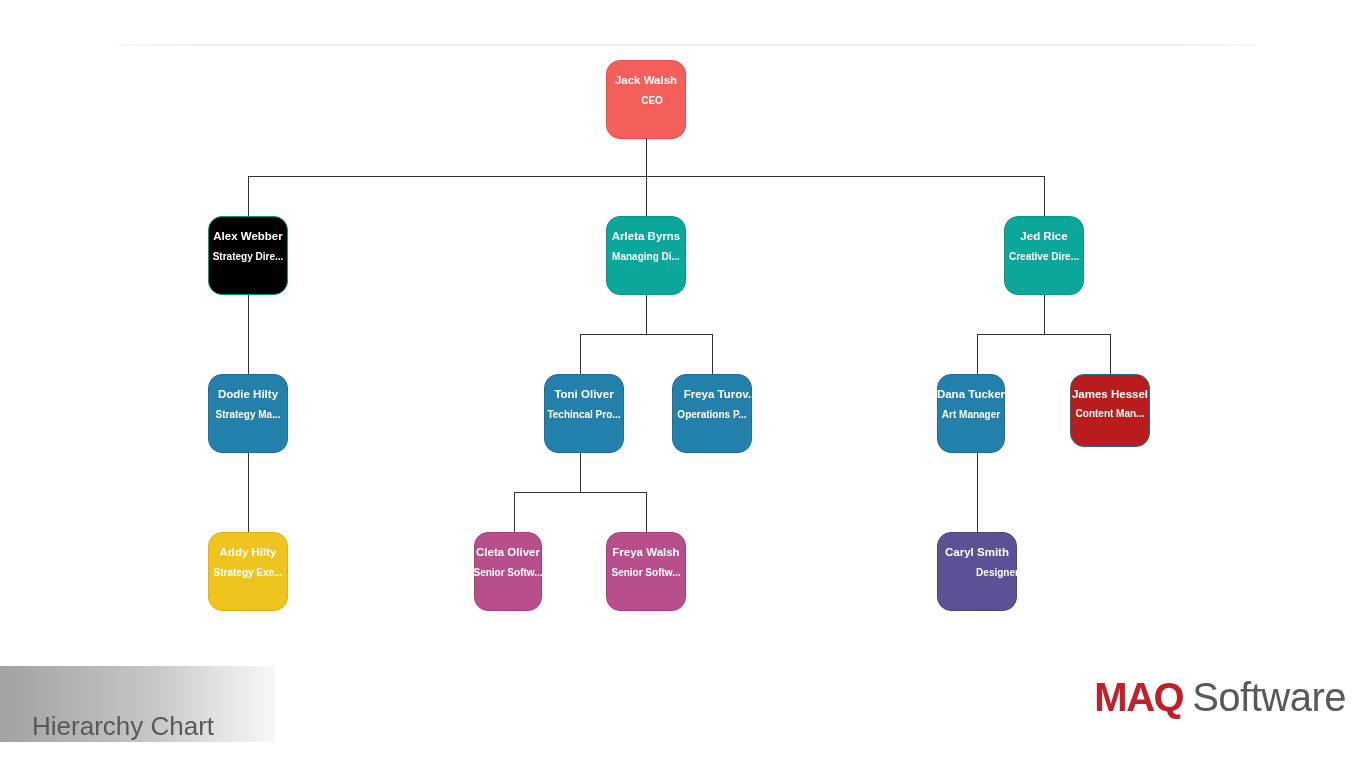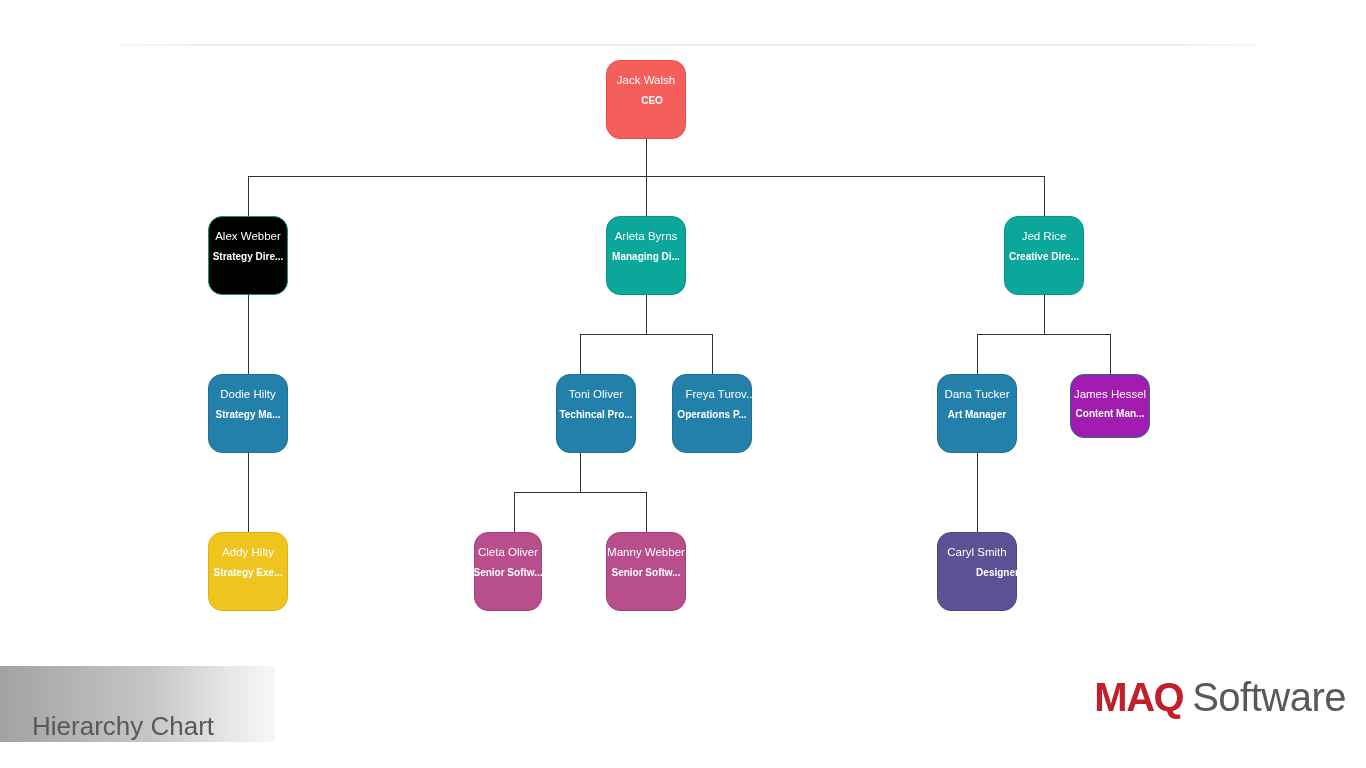--- a/index.html
+++ b/index.html
@@ -30,21 +30,21 @@
     display: flex;
     flex-direction: column;
     align-items: center;
     padding: 13px 5px 0 5px;
     row-gap: 9px;
     cursor: pointer;
   }
   .node .node-name {
     color: #ffffff;
     font-size: 11.5px;
-    font-weight: 400;
+    font-weight: 700;
     white-space: nowrap;
     text-align: center;
   }
   .node .node-role {
     color: #ffffff;
     font-size: 10px;
     font-weight: 700;
     white-space: nowrap;
     text-align: center;
   }
@@ -124,46 +124,46 @@
         <span class="node-role" style="color: rgb(255, 255, 255);">Managing Di...</span>
       </div>
       <div class="node" style="left: 1004px; top: 216px; width: 80px; height: 79px; background: rgb(12, 167, 155); border: 1px solid rgb(10, 148, 136);">
         <span class="node-name" style="color: rgb(255, 255, 255);">Jed Rice</span>
         <span class="node-role" style="color: rgb(255, 255, 255);">Creative Dire...</span>
       </div>
       <div class="node" style="left: 208px; top: 374px; width: 80px; height: 79px; background: rgb(35, 128, 171); border: 1px solid rgb(30, 111, 149);">
         <span class="node-name" style="color: rgb(255, 255, 255);">Dodie Hilty</span>
         <span class="node-role" style="color: rgb(255, 255, 255);">Strategy Ma...</span>
       </div>
-      <div class="node" style="left: 556px; top: 374px; width: 80px; height: 79px; background: rgb(35, 128, 171); border: 1px solid rgb(30, 111, 149);">
+      <div class="node" style="left: 544px; top: 374px; width: 80px; height: 79px; background: rgb(35, 128, 171); border: 1px solid rgb(30, 111, 149);">
         <span class="node-name" style="color: rgb(255, 255, 255);">Toni Oliver</span>
         <span class="node-role" style="color: rgb(255, 255, 255);">Techincal Pro...</span>
       </div>
       <div class="node" style="left: 672px; top: 374px; width: 80px; height: 79px; background: rgb(35, 128, 171); border: 1px solid rgb(30, 111, 149);">
         <span class="node-name" style="color: rgb(255, 255, 255); margin-left: 17px;">Freya Turov...</span>
         <span class="node-role" style="color: rgb(255, 255, 255);">Operations P...</span>
       </div>
-      <div class="node" style="left: 937px; top: 374px; width: 80px; height: 79px; background: rgb(35, 128, 171); border: 1px solid rgb(30, 111, 149);">
+      <div class="node" style="left: 937px; top: 374px; width: 68px; height: 79px; background: rgb(35, 128, 171); border: 1px solid rgb(30, 111, 149);">
         <span class="node-name" style="color: rgb(255, 255, 255);">Dana Tucker</span>
         <span class="node-role" style="color: rgb(255, 255, 255);">Art Manager</span>
       </div>
-      <div class="node" style="left: 1070px; top: 374px; width: 80px; height: 64px; background: #a21caf; border: 1px solid rgb(30, 111, 149); gap: 8px;">
+      <div class="node" style="left: 1070px; top: 374px; width: 80px; height: 73px; background: #b91c1c; border: 1px solid rgb(30, 111, 149); gap: 8px;">
         <span class="node-name" style="color: rgb(255, 255, 255);">James Hessel</span>
         <span class="node-role" style="color: rgb(255, 255, 255);">Content Man...</span>
       </div>
       <div class="node" style="left: 208px; top: 532px; width: 80px; height: 79px; background: rgb(240, 196, 31); border: 1px solid rgb(221, 178, 20);">
         <span class="node-name" style="color: rgb(255, 255, 255);">Addy Hilty</span>
         <span class="node-role" style="color: rgb(255, 255, 255);">Strategy Exe...</span>
       </div>
       <div class="node" style="left: 474px; top: 532px; width: 68px; height: 79px; background: rgb(185, 78, 140); border: 1px solid rgb(166, 65, 124);">
         <span class="node-name" style="color: rgb(255, 255, 255);">Cleta Oliver</span>
         <span class="node-role" style="color: rgb(255, 255, 255);">Senior Softw...</span>
       </div>
       <div class="node" style="left: 606px; top: 532px; width: 80px; height: 79px; background: rgb(185, 78, 140); border: 1px solid rgb(166, 65, 124);">
-        <span class="node-name" style="color: rgb(255, 255, 255);">Manny Webber</span>
+        <span class="node-name" style="color: rgb(255, 255, 255);">Freya Walsh</span>
         <span class="node-role" style="color: rgb(255, 255, 255);">Senior Softw...</span>
       </div>
       <div class="node" style="left: 937px; top: 532px; width: 80px; height: 79px; background: rgb(90, 82, 148); border: 1px solid rgb(76, 69, 131);">
         <span class="node-name" style="color: rgb(255, 255, 255);">Caryl Smith</span>
         <span class="node-role" style="color: rgb(255, 255, 255); padding-left: 41px;">Designer</span>
       </div>
     </div>
 
   <div class="title-bar">
     <span class="report-title" style="color: rgb(89, 89, 89);">Hierarchy Chart</span>

